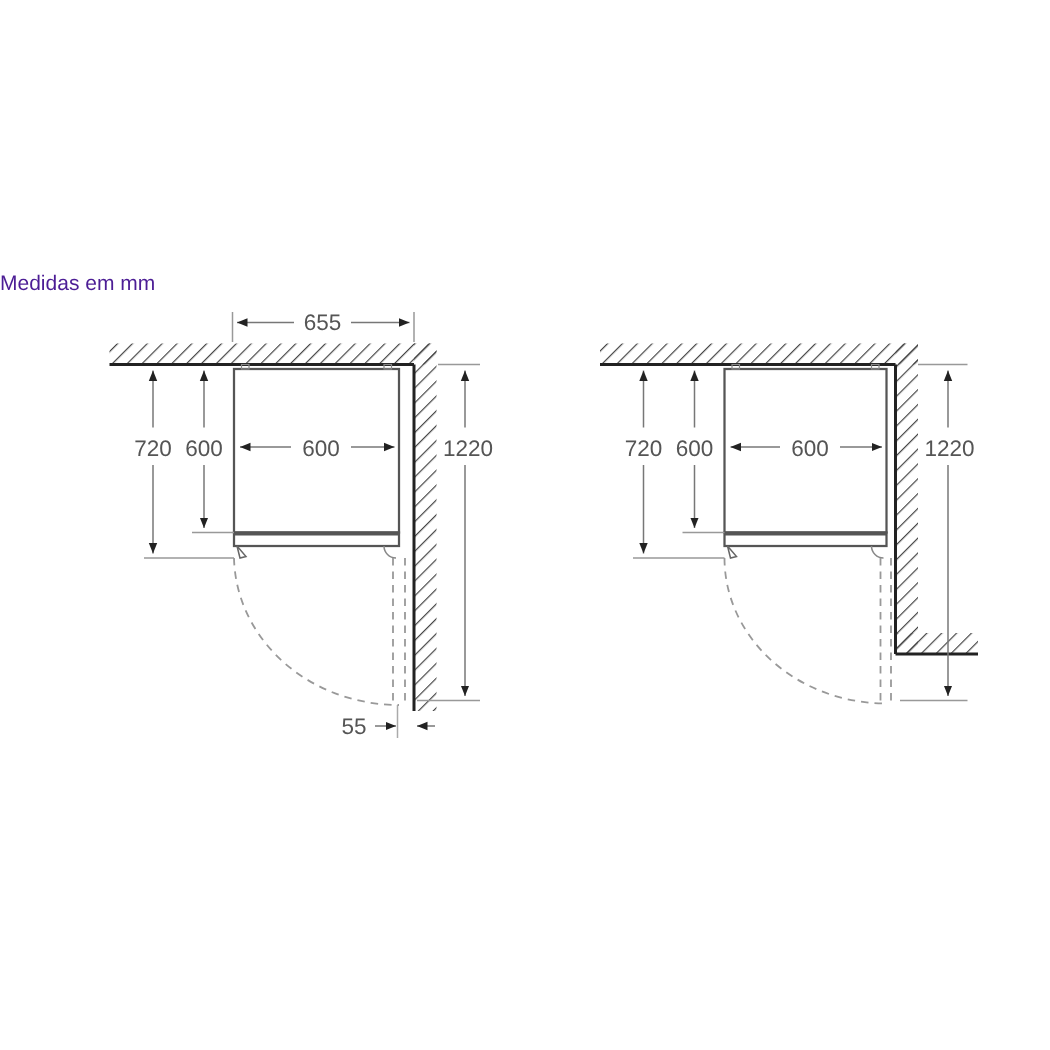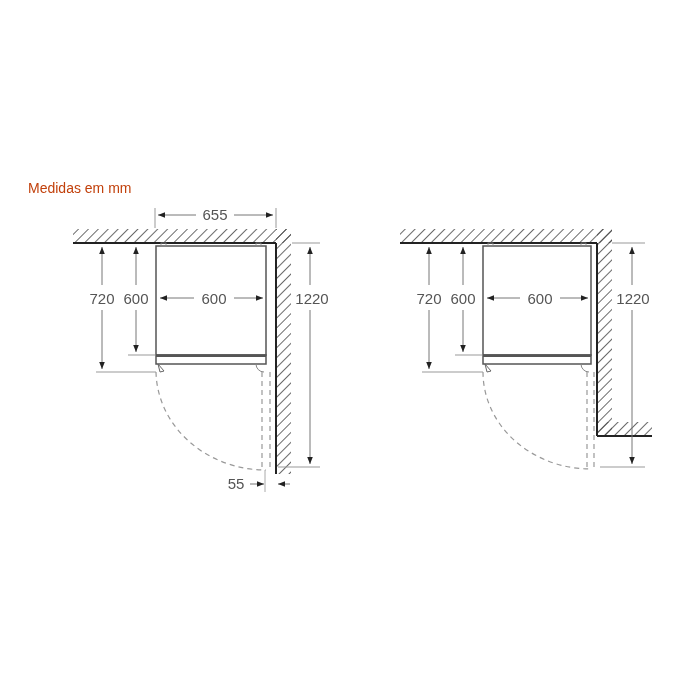--- a/index.html
+++ b/index.html
@@ -1,17 +1,17 @@
 <!DOCTYPE html>
 <html><head>
   <meta charset="utf-8">
   <style>
     html, body { margin: 0; padding: 0; background: #ffffff; }
     body { width: 700px; height: 700px; position: relative; overflow: hidden; font-family: "Liberation Sans", sans-serif; }
-    .caption { position: absolute; left: 28px; top: 180px; font-size: 14px; color: #c2410c; }
+    .caption { position: absolute; left: 0; top: 180px; font-size: 14px; color: #4c1d95; }
     svg { position: absolute; left: 0; top: 0; }
     .dim-text { font-family: "Liberation Sans", sans-serif; font-size: 15px; fill: #555555; }
   </style>
 </head>
 <body>
 
 <div class="caption">Medidas em mm</div>
 
 <svg width="700" height="700" viewBox="0 0 700 700">
   <defs>

